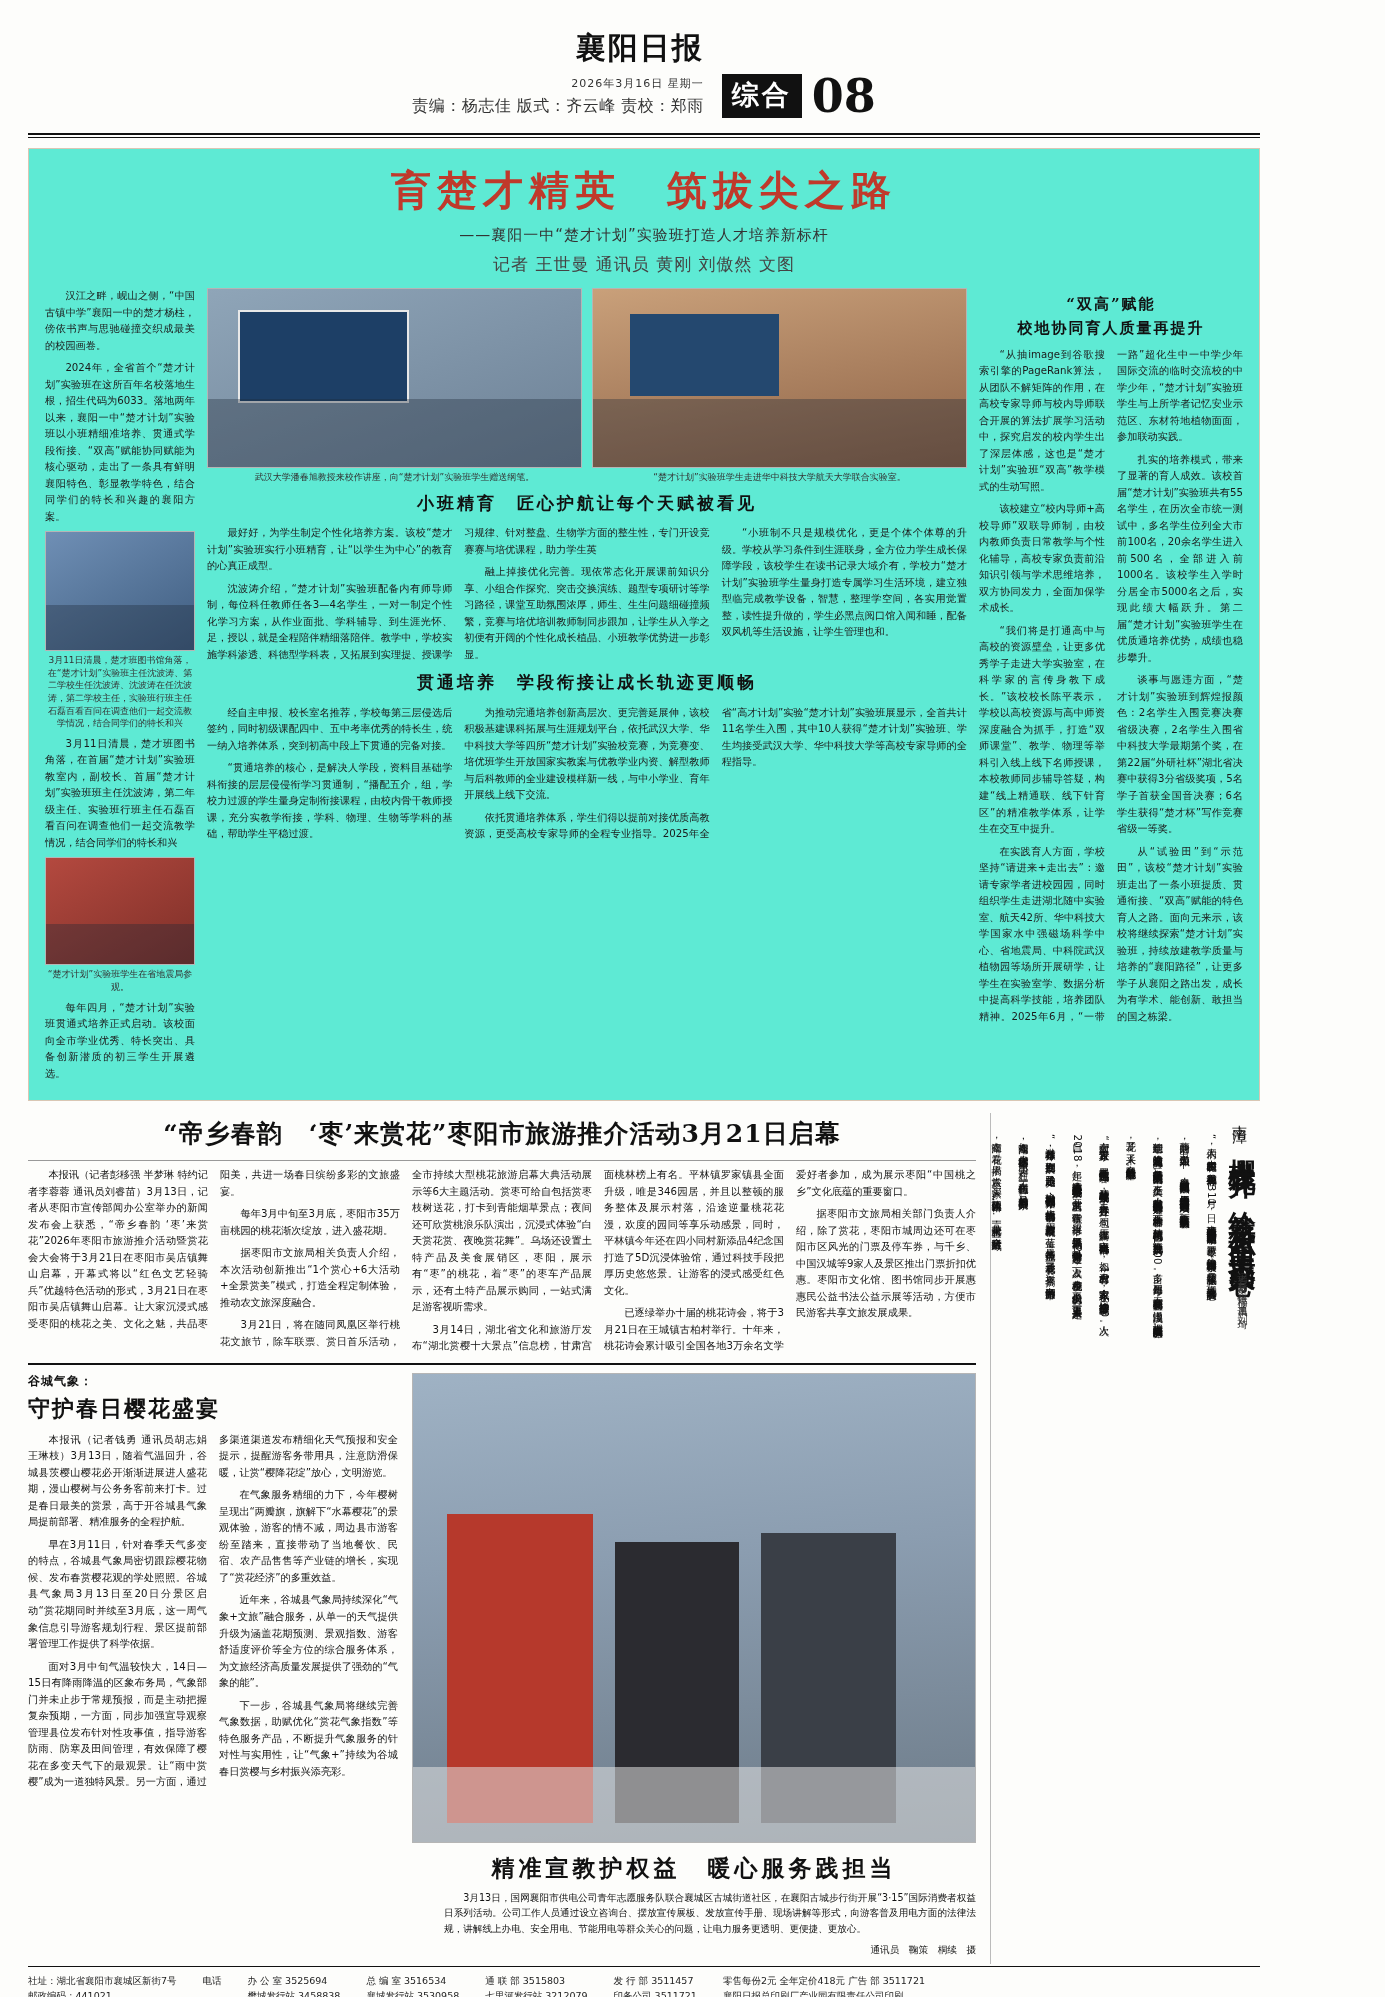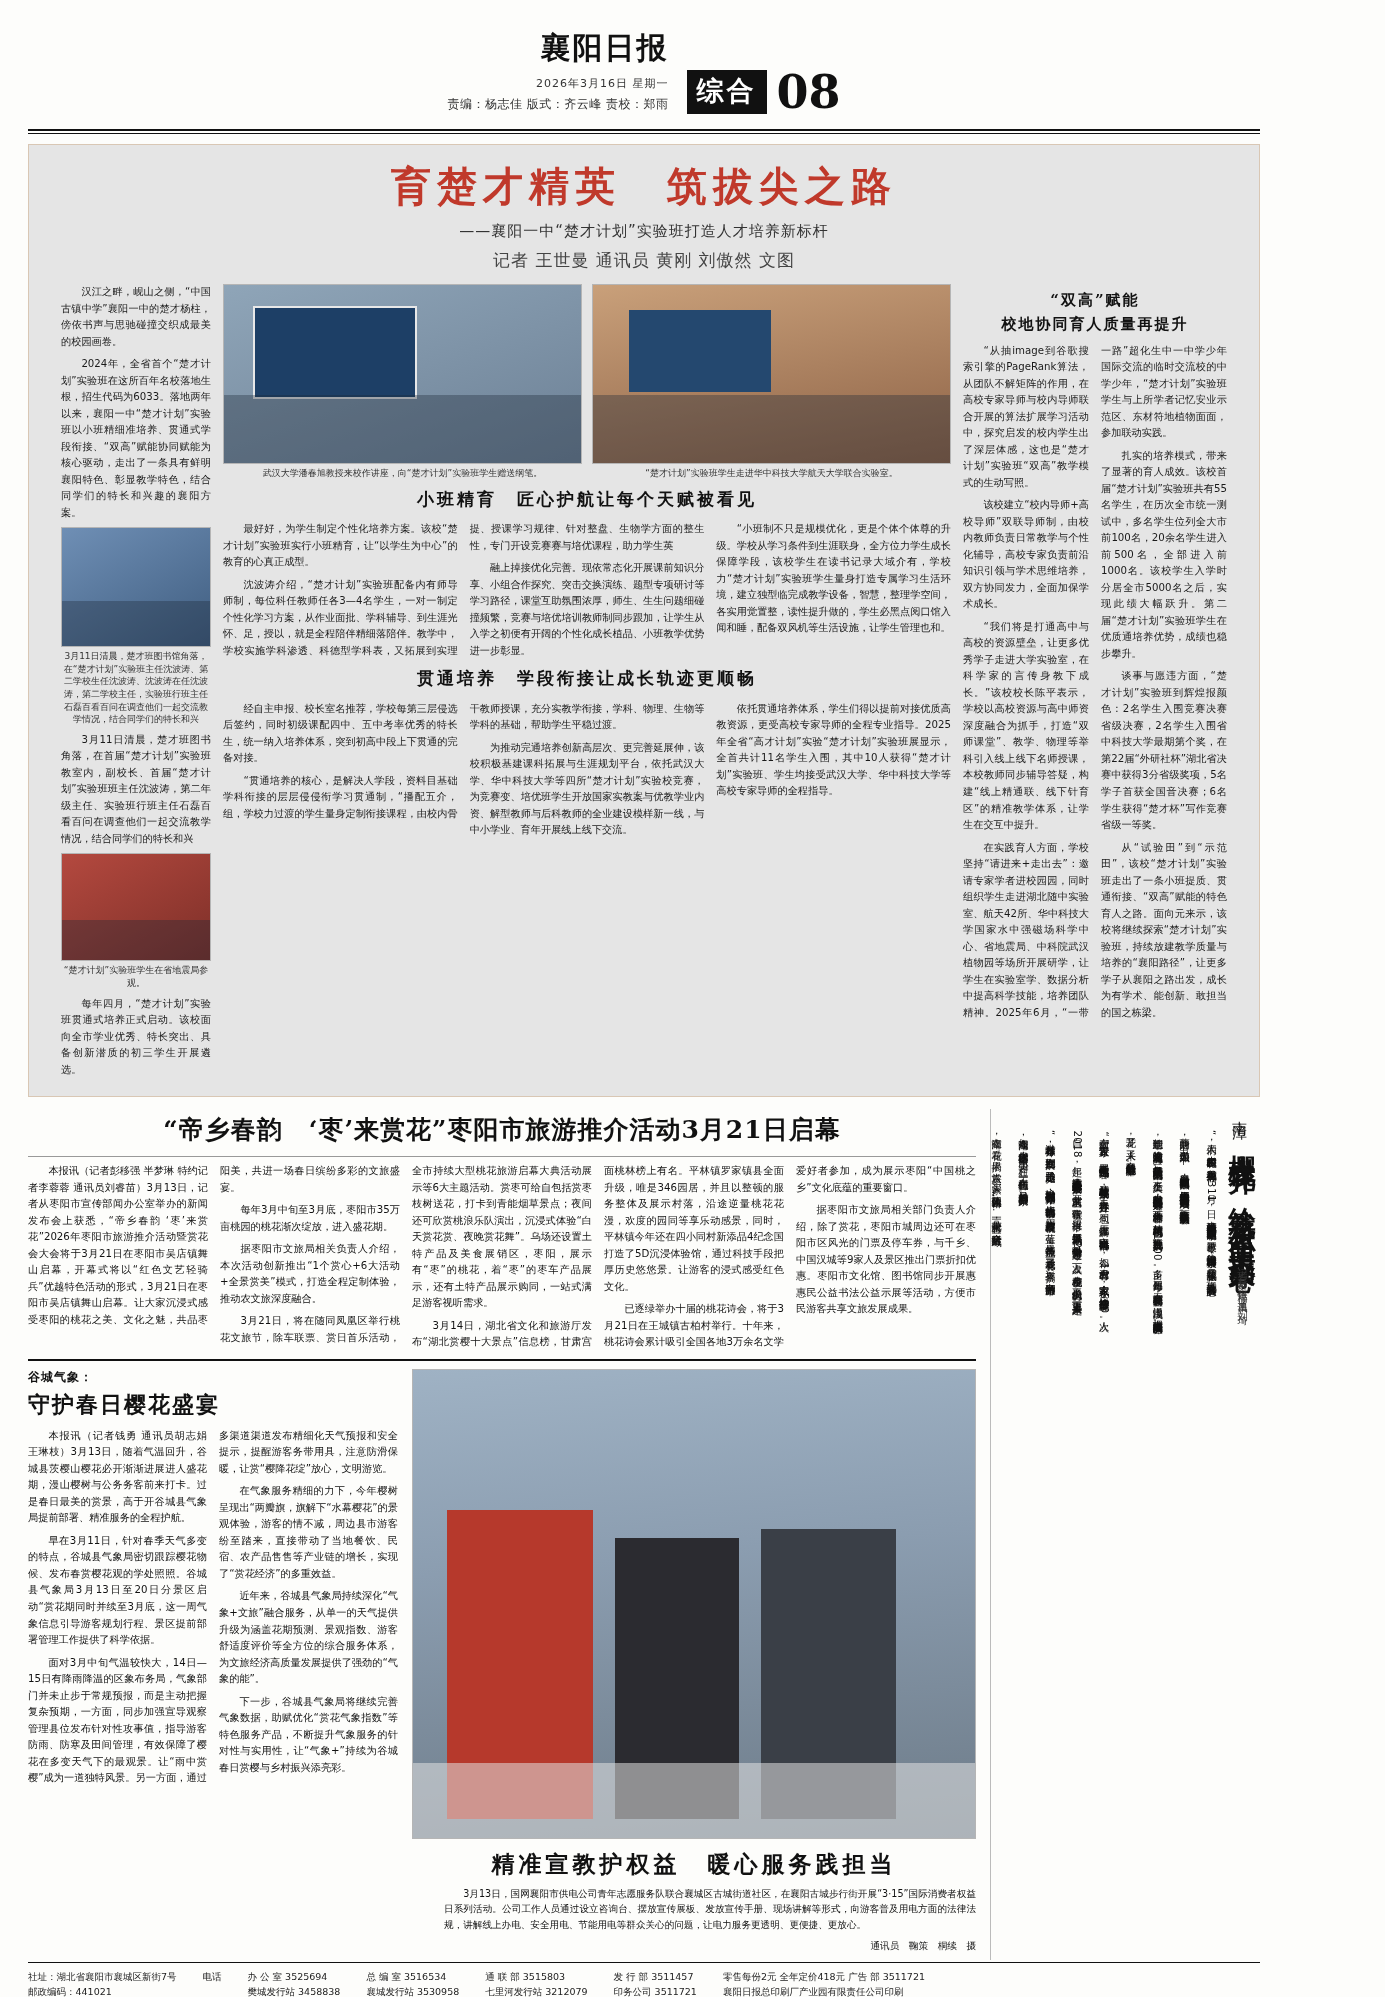--- a/index.html
+++ b/index.html
@@ -11,29 +11,29 @@
     color:#111;
     position:relative;
   }
   .page { width:1288px; height:1997px; padding:18px 28px; position:relative; }
 
   
   .masthead { display:flex; align-items:flex-end; justify-content:center; gap:18px; padding:10px 0 6px; position:relative; }
   .mast-left { text-align:right; padding-bottom:4px; }
   .mast-title { font-family:"DejaVu Serif","Liberation Serif",serif; font-weight:bold; font-size:30px; letter-spacing:2px; color:#111; }
   .mast-sub { font-size:11px; color:#333; margin-top:7px; letter-spacing:1px; }
-  .mast-credit { font-size:12px; color:#333; margin-top:5px; letter-spacing:0.5px; }
+  .mast-credit { font-size:16px; color:#333; margin-top:5px; letter-spacing:0.5px; }
   .mast-sec { display:flex; align-items:center; gap:10px; padding-bottom:2px; }
   .sec-box { background:#111; color:#fff; font-family:"DejaVu Serif","Liberation Serif",serif; font-size:27px; font-weight:bold; letter-spacing:3px; padding:3px 10px 5px; }
   .sec-num { font-family:"DejaVu Serif","Liberation Serif",serif; font-size:46px; font-weight:bold; line-height:1; color:#111; }
   .mast-rule { border-top:2.5px solid #111; margin:6px 0 0; }
   .mast-rule2 { border-top:1px solid #111; margin:2px 0 10px; }
 
   
-  .feature { border:1px solid #d9c7b4; background:#e5e5e5; padding:14px 32px 12px; }
+  .feature { border:1px solid #d9c7b4; background:#5eead4; padding:14px 16px 12px; }
   .feature-head { text-align:center; }
   .feat-title { font-family:"DejaVu Serif","Liberation Serif",serif; font-size:40px; font-weight:bold; color:#c0392b; letter-spacing:6px; }
   .feat-sub { font-size:15px; color:#333; margin-top:8px; letter-spacing:1px; }
   .feat-byline { font-size:17px; color:#444; margin-top:8px; letter-spacing:1px; }
 
   .feat-body { display:flex; gap:12px; margin-top:12px; }
   .fcol { font-size:10.2px; line-height:1.62; text-align:justify; color:#1a1a1a; }
   .fcol p { margin:0 0 6px; text-indent:2em; }
   .col-a { width:150px; }
   .col-mid { flex:1; }

